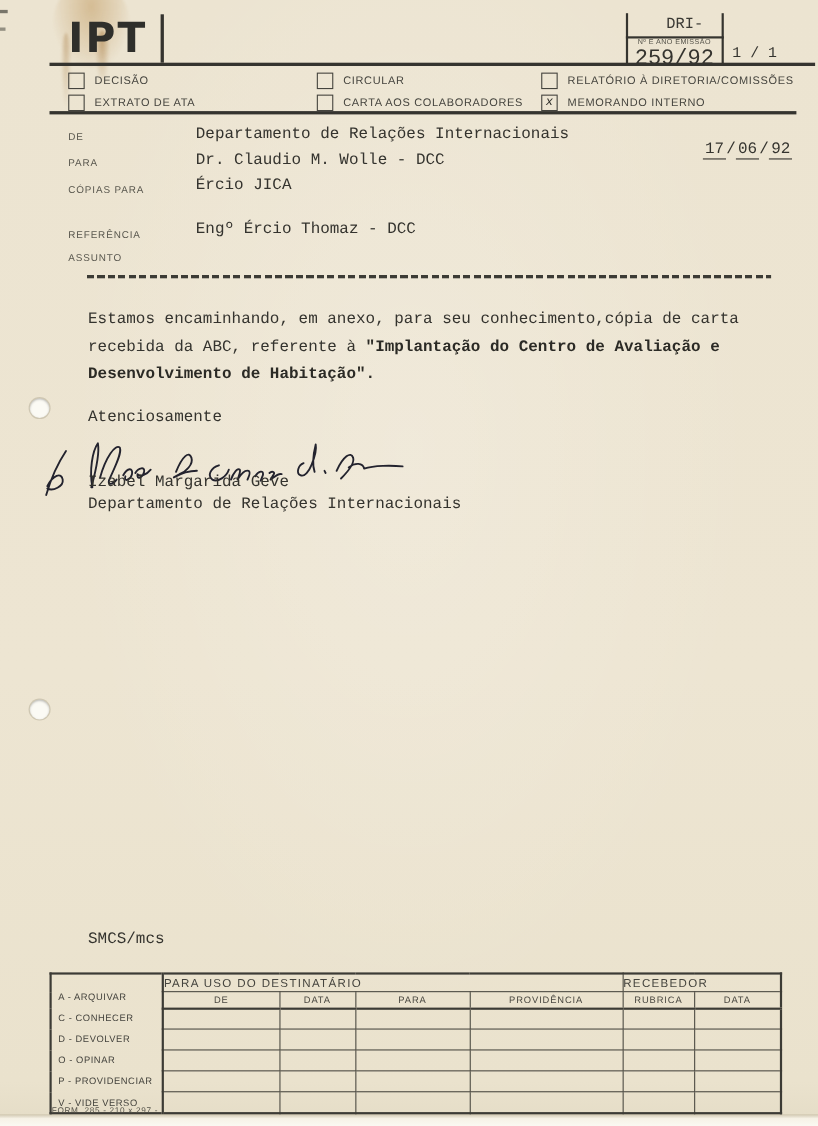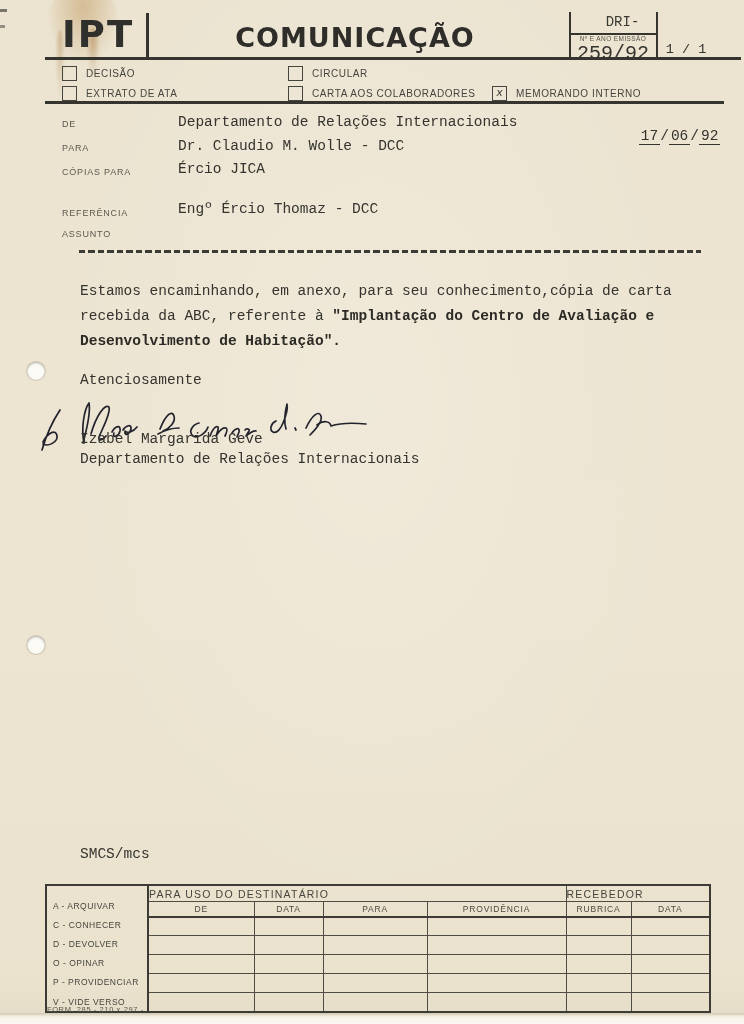--- a/index.html
+++ b/index.html
@@ -63,21 +63,20 @@
   <div class="abs stain" style="left:86px;top:28px;width:14px;height:50px;background:radial-gradient(ellipse at 50% 20%,rgba(150,96,28,0.38),rgba(150,96,28,0) 70%);"></div>
   <div class="abs stain" style="left:55px;top:30px;width:10px;height:70px;background:radial-gradient(ellipse at 50% 20%,rgba(150,96,28,0.30),rgba(150,96,28,0) 70%);"></div>
   <div class="abs" style="left:0;top:9px;width:7px;height:3px;background:#3a3933;opacity:.65;"></div>
   <div class="abs" style="left:0;top:25px;width:5px;height:3px;background:#3a3933;opacity:.5;"></div>
   <div class="abs hole" style="left:27px;top:362px;"></div>
   <div class="abs hole" style="left:27px;top:636px;"></div>
   <div class="abs bottom-edge"></div>
 
   <div class="abs logo" style="left:62px;top:13px;">IPT</div>
   <div class="abs vline" style="left:146px;top:13px;height:44px;width:2.5px;"></div>
-  <div class="abs title" style="left:200px;top:22px;width:310px;text-align:center;">COMUNICAÇÃO</div>
 
   <div class="abs vline" style="left:569px;top:12px;height:46px;"></div>
   <div class="abs vline" style="left:656px;top:12px;height:46px;"></div>
   <div class="abs mono" style="left:571px;top:14px;width:103px;text-align:center;font-size:14px;color:#3a3934;">DRI-</div>
   <div class="abs" style="left:569px;top:33px;width:89px;height:1.5px;background:#35342f;"></div>
   <div class="abs tinylabel" style="left:571px;top:35px;width:84px;text-align:center;">Nº E ANO EMISSÃO</div>
   <div class="abs mono" style="left:571px;top:42px;width:84px;text-align:center;font-size:20px;color:#34332e;">259/92</div>
   <div class="abs mono" style="left:658px;top:42px;width:56px;text-align:center;font-size:13.5px;color:#34332e;">1 / 1</div>
   <div class="abs hline" style="left:45px;top:57px;width:696px;"></div>
 
@@ -89,20 +88,24 @@
     <span class="cbbox"></span>
     <span class="cblabel">EXTRATO DE ATA</span>
   </div>
   <div class="abs cb" style="left:288px;top:66px;">
     <span class="cbbox"></span>
     <span class="cblabel">CIRCULAR</span>
   </div>
   <div class="abs cb" style="left:288px;top:86px;">
     <span class="cbbox"></span>
     <span class="cblabel">CARTA AOS COLABORADORES</span>
+  </div>
+  <div class="abs cb" style="left:492px;top:66px;">
+    <span class="cbbox"></span>
+    <span class="cblabel">RELATÓRIO À DIRETORIA/COMISSÕES</span>
   </div>
   <div class="abs cb" style="left:492px;top:86px;">
     <span class="cbbox" style="font-style:italic;">x</span>
     <span class="cblabel">MEMORANDO INTERNO</span>
   </div>
   <div class="abs hline" style="left:45px;top:101px;width:679px;height:2.5px;"></div>
 
   <div class="abs formlabel" style="left:62px;top:119px;">DE</div>
   <div class="abs typed" style="left:178px;top:114px;">Departamento de Relações Internacionais</div>
 

